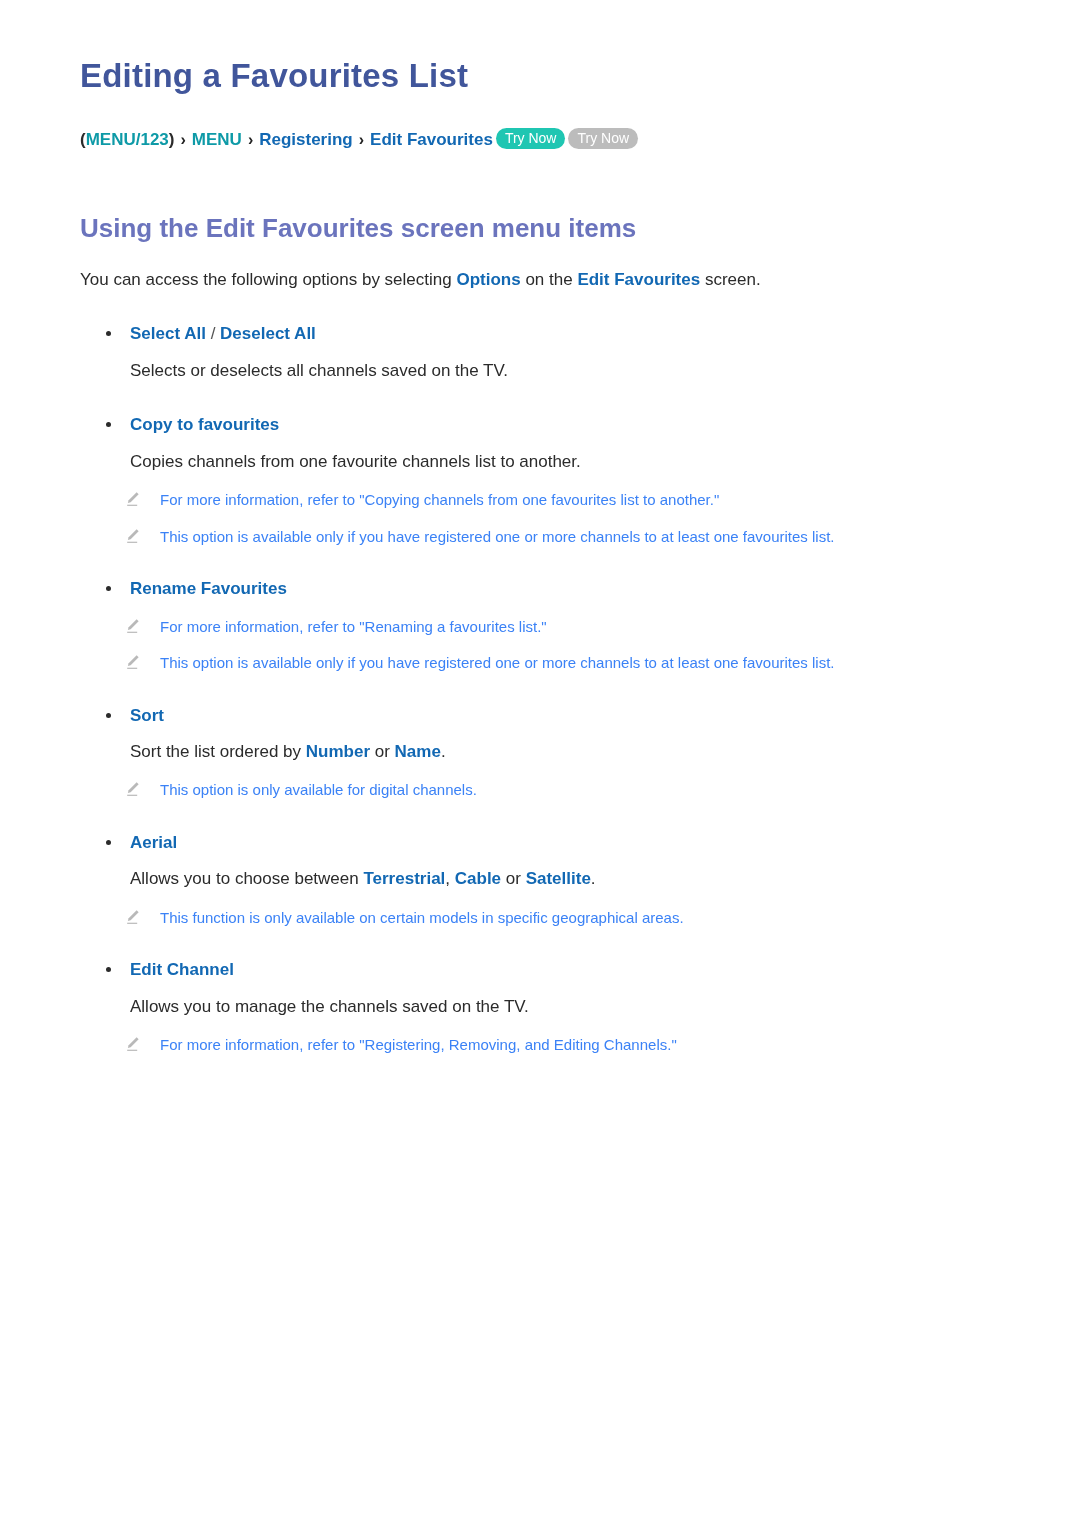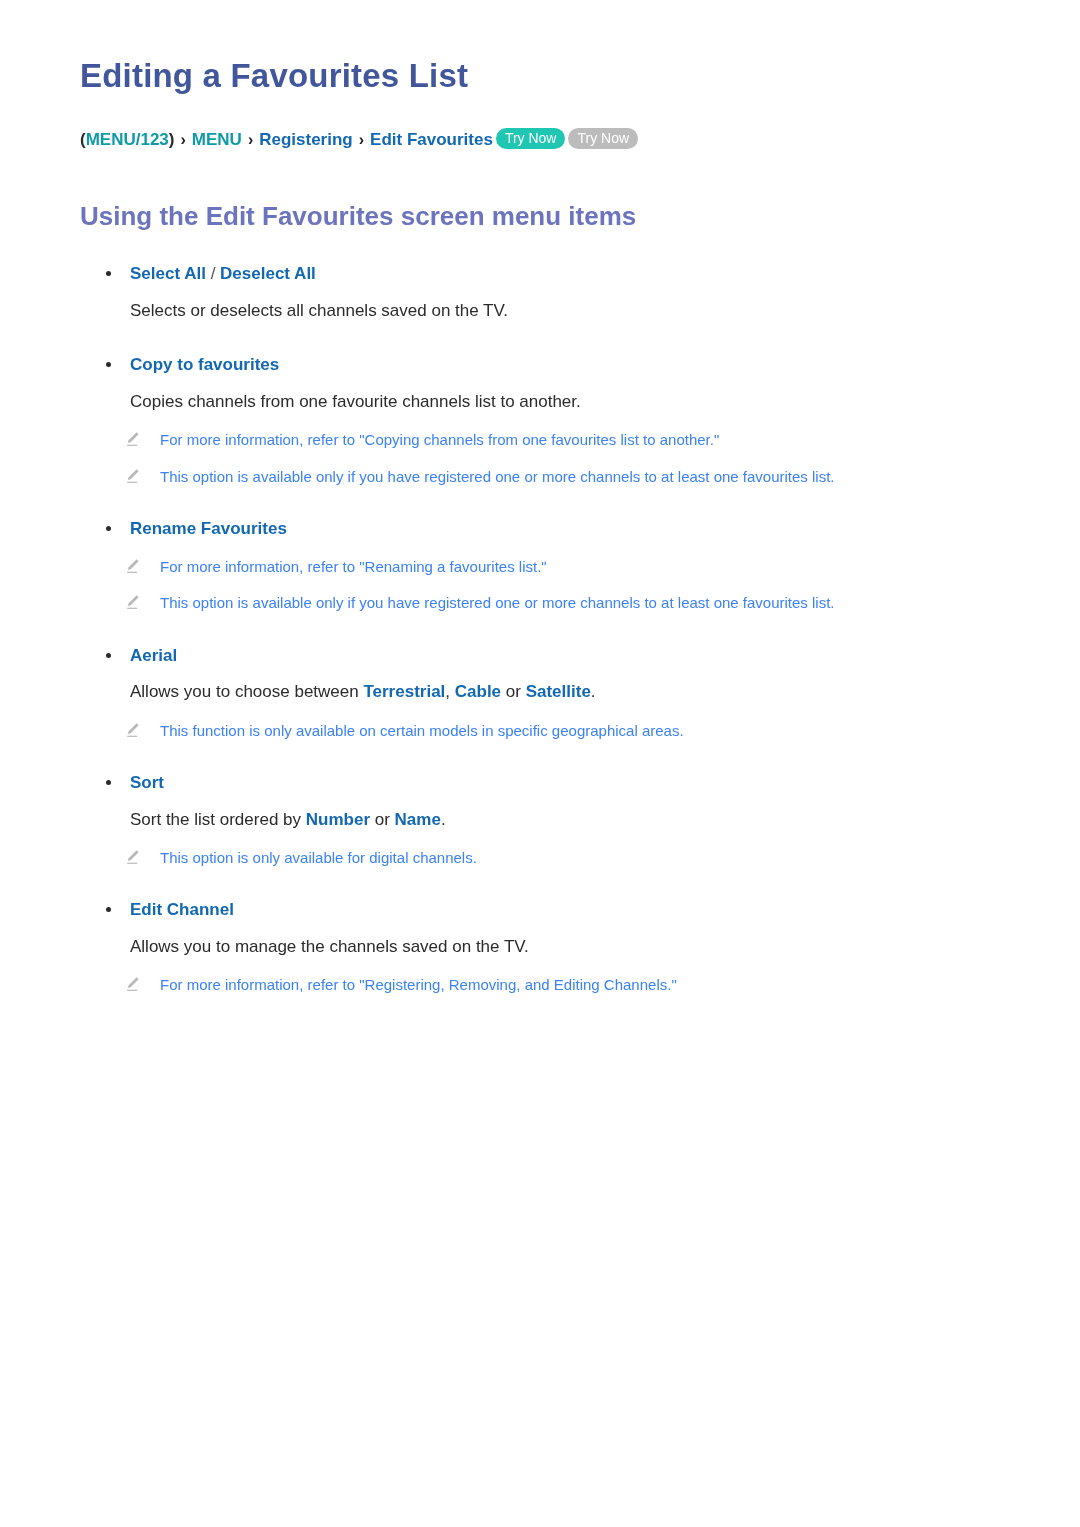--- a/index.html
+++ b/index.html
@@ -58,21 +58,21 @@
     color: #ffffff;
     line-height: 1.15;
     vertical-align: 2px;
     margin-left: 3px;
   }
   .badge.teal { background: #1fc6b2; }
   .badge.grey { background: #bcbcbc; }
 
   
   .section-heading {
-    margin-top: 48px;
+    margin-top: 60px;
     font-size: 26px;
     font-weight: bold;
     color: #6b74bd;
     line-height: 1.3;
   }
 
   .intro {
     margin-top: 14px;
     font-size: 17px;
     color: #2b2b2b;
@@ -135,20 +135,23 @@
 <div class="page">
 
   <h1 class="doc-title">Editing a Favourites List</h1>
 
   <div class="breadcrumb">
     <span class="bc-paren">(</span><span class="bc-teal">MENU/123</span><span class="bc-paren">)</span><span class="bc-sep">›</span><span class="bc-teal">MENU</span><span class="bc-sep">›</span><span class="bc-blue">Registering</span><span class="bc-sep">›</span><span class="bc-blue">Edit Favourites</span><span class="badge teal">Try Now</span><span class="badge grey">Try Now</span>
   </div>
 
   <h2 class="section-heading">Using the Edit Favourites screen menu items</h2>
 
+  <p class="intro">
+    <span>You can access the following options by selecting </span><span class="kw">Options</span><span> on the </span><span class="kw">Edit Favourites</span><span> screen.</span>
+  </p>
 
   <div class="option">
     <div class="option-title">
       <span class="dot"></span><span>Select All</span><span class="slash"> / </span><span>Deselect All</span>
     </div>
     <div class="option-desc">Selects or deselects all channels saved on the TV.</div>
   </div>
 
   <div class="option">
     <div class="option-title">
@@ -189,20 +192,38 @@
       <span>For more information, refer to "Renaming a favourites list."</span>
     </div>
     <div class="note">
       <span class="pencil">
         <svg width="18" height="18" viewBox="0 0 18 18">
             <path d="M12.6 2.2 L14.6 4.2 L6.6 12.2 L3.9 12.9 L4.6 10.2 Z" fill="#b9b9b9"></path>
             <path d="M3.2 15.3 L13.2 15.3" stroke="#b9b9b9" stroke-width="1.2" fill="none"></path>
           </svg>
       </span>
       <span>This option is available only if you have registered one or more channels to at least one favourites list.</span>
+    </div>
+  </div>
+
+  <div class="option">
+    <div class="option-title">
+      <span class="dot"></span><span>Sort</span>
+    </div>
+    <div class="option-desc">
+      <span>Sort the list ordered by </span><span class="kw">Number</span><span> or </span><span class="kw">Name</span><span>.</span>
+    </div>
+    <div class="note">
+      <span class="pencil">
+        <svg width="18" height="18" viewBox="0 0 18 18">
+            <path d="M12.6 2.2 L14.6 4.2 L6.6 12.2 L3.9 12.9 L4.6 10.2 Z" fill="#b9b9b9"></path>
+            <path d="M3.2 15.3 L13.2 15.3" stroke="#b9b9b9" stroke-width="1.2" fill="none"></path>
+          </svg>
+      </span>
+      <span>This option is only available for digital channels.</span>
     </div>
   </div>
 
   <div class="option">
     <div class="option-title">
       <span class="dot"></span><span>Aerial</span>
     </div>
     <div class="option-desc">
       <span>Allows you to choose between </span><span class="kw">Terrestrial</span><span>, </span><span class="kw">Cable</span><span> or </span><span class="kw">Satellite</span><span>.</span>
     </div>
@@ -212,38 +233,20 @@
             <path d="M12.6 2.2 L14.6 4.2 L6.6 12.2 L3.9 12.9 L4.6 10.2 Z" fill="#b9b9b9"></path>
             <path d="M3.2 15.3 L13.2 15.3" stroke="#b9b9b9" stroke-width="1.2" fill="none"></path>
           </svg>
       </span>
       <span>This function is only available on certain models in specific geographical areas.</span>
     </div>
   </div>
 
   <div class="option">
     <div class="option-title">
-      <span class="dot"></span><span>Sort</span>
-    </div>
-    <div class="option-desc">
-      <span>Sort the list ordered by </span><span class="kw">Number</span><span> or </span><span class="kw">Name</span><span>.</span>
-    </div>
-    <div class="note">
-      <span class="pencil">
-        <svg width="18" height="18" viewBox="0 0 18 18">
-            <path d="M12.6 2.2 L14.6 4.2 L6.6 12.2 L3.9 12.9 L4.6 10.2 Z" fill="#b9b9b9"></path>
-            <path d="M3.2 15.3 L13.2 15.3" stroke="#b9b9b9" stroke-width="1.2" fill="none"></path>
-          </svg>
-      </span>
-      <span>This option is only available for digital channels.</span>
-    </div>
-  </div>
-
-  <div class="option">
-    <div class="option-title">
       <span class="dot"></span><span>Edit Channel</span>
     </div>
     <div class="option-desc">Allows you to manage the channels saved on the TV.</div>
     <div class="note">
       <span class="pencil">
         <svg width="18" height="18" viewBox="0 0 18 18">
             <path d="M12.6 2.2 L14.6 4.2 L6.6 12.2 L3.9 12.9 L4.6 10.2 Z" fill="#b9b9b9"></path>
             <path d="M3.2 15.3 L13.2 15.3" stroke="#b9b9b9" stroke-width="1.2" fill="none"></path>
           </svg>
       </span>

